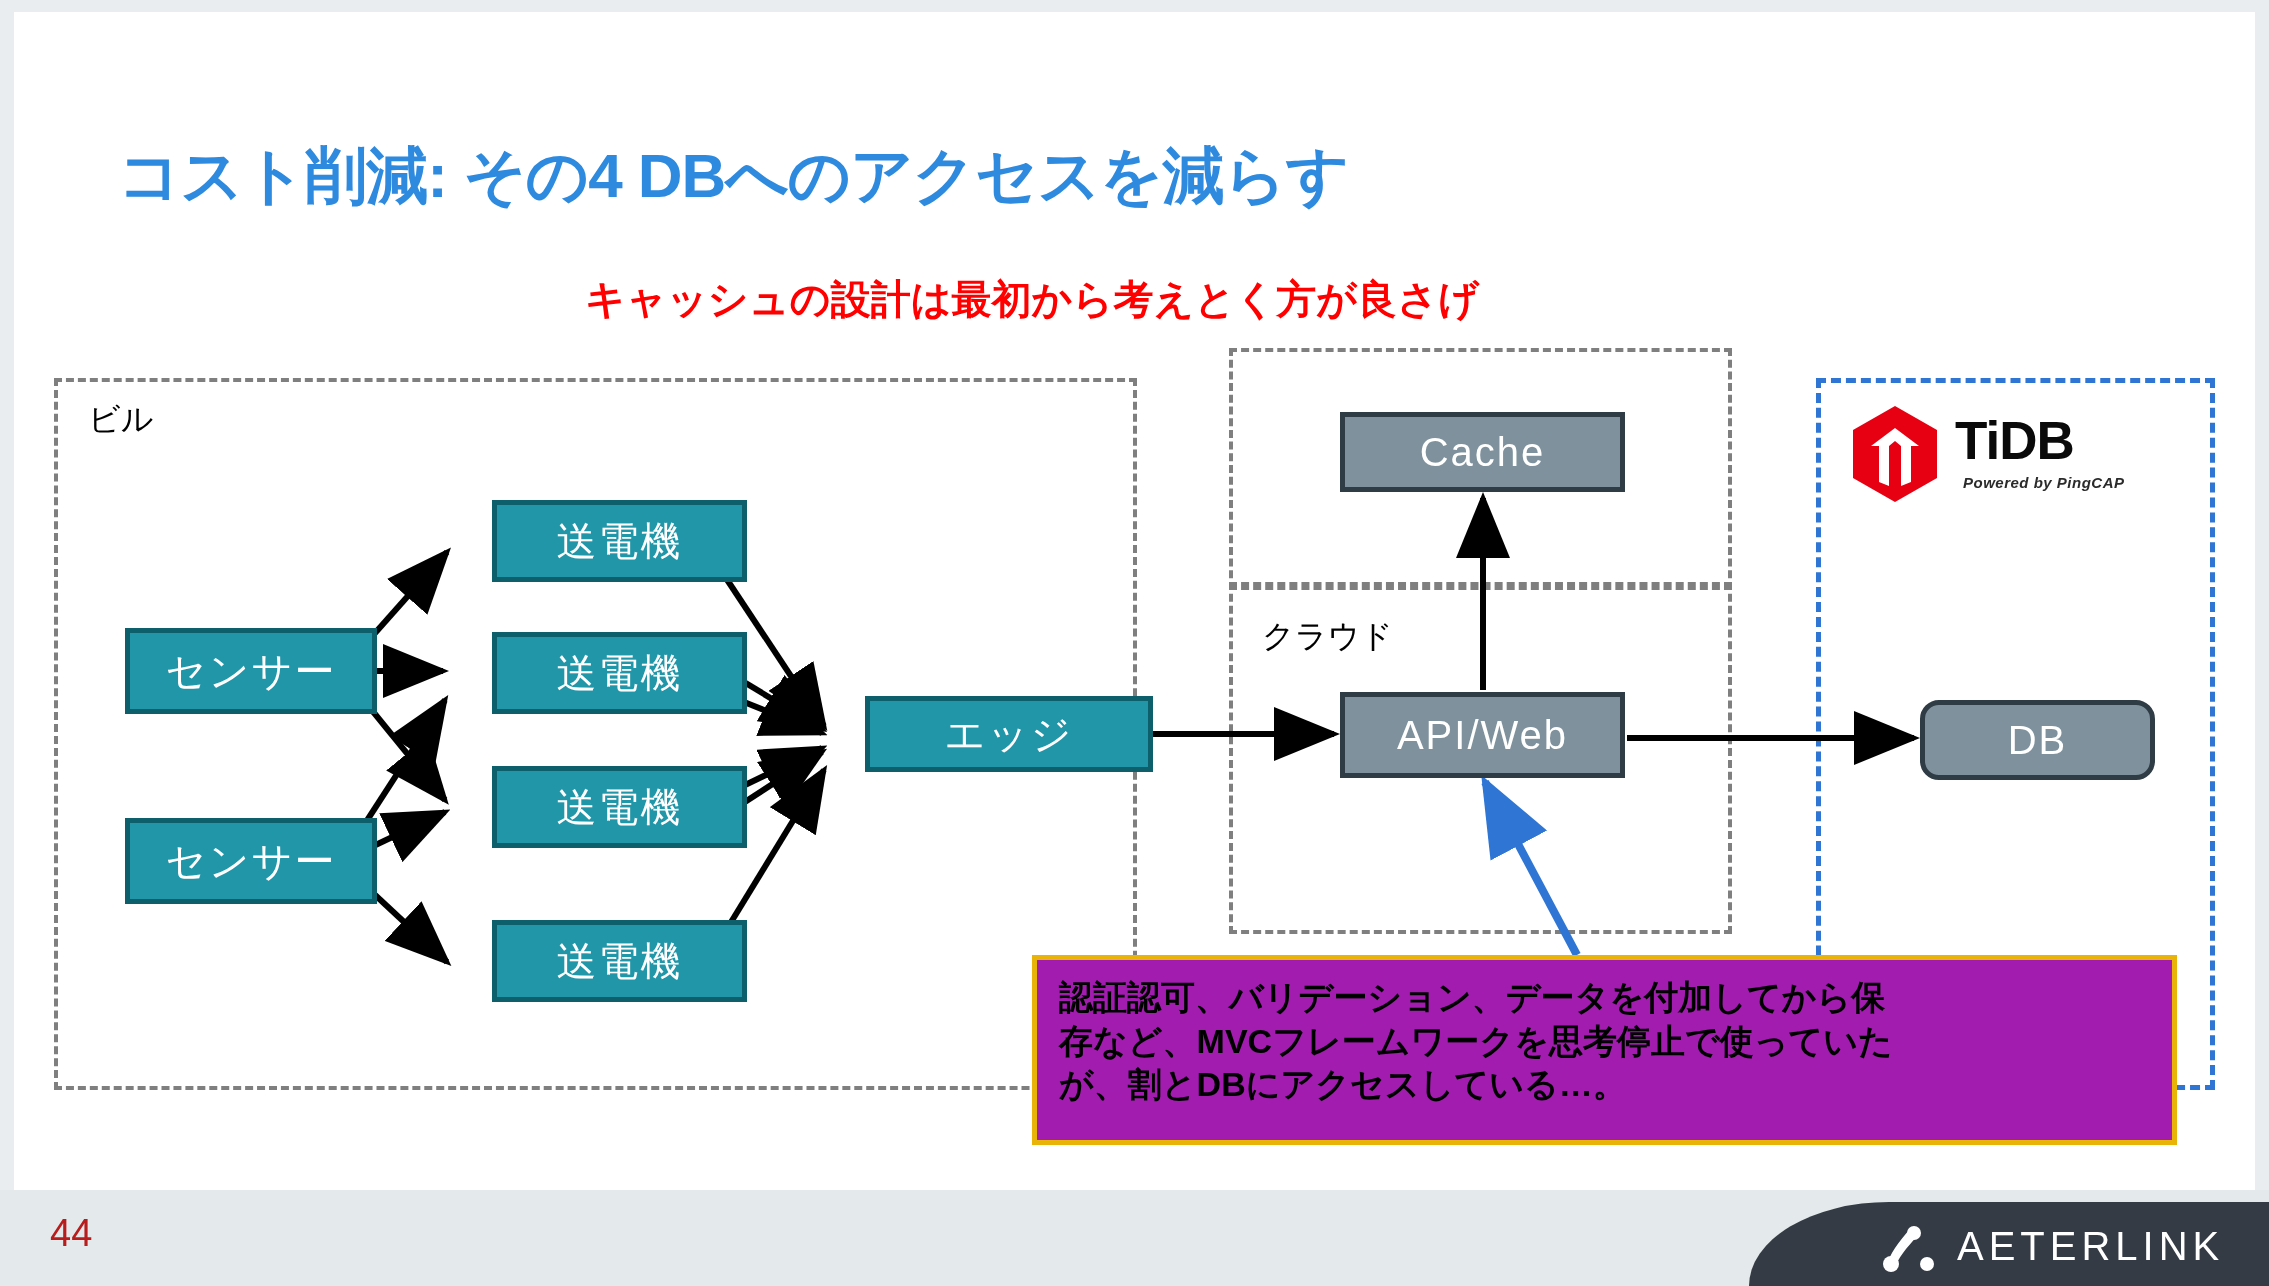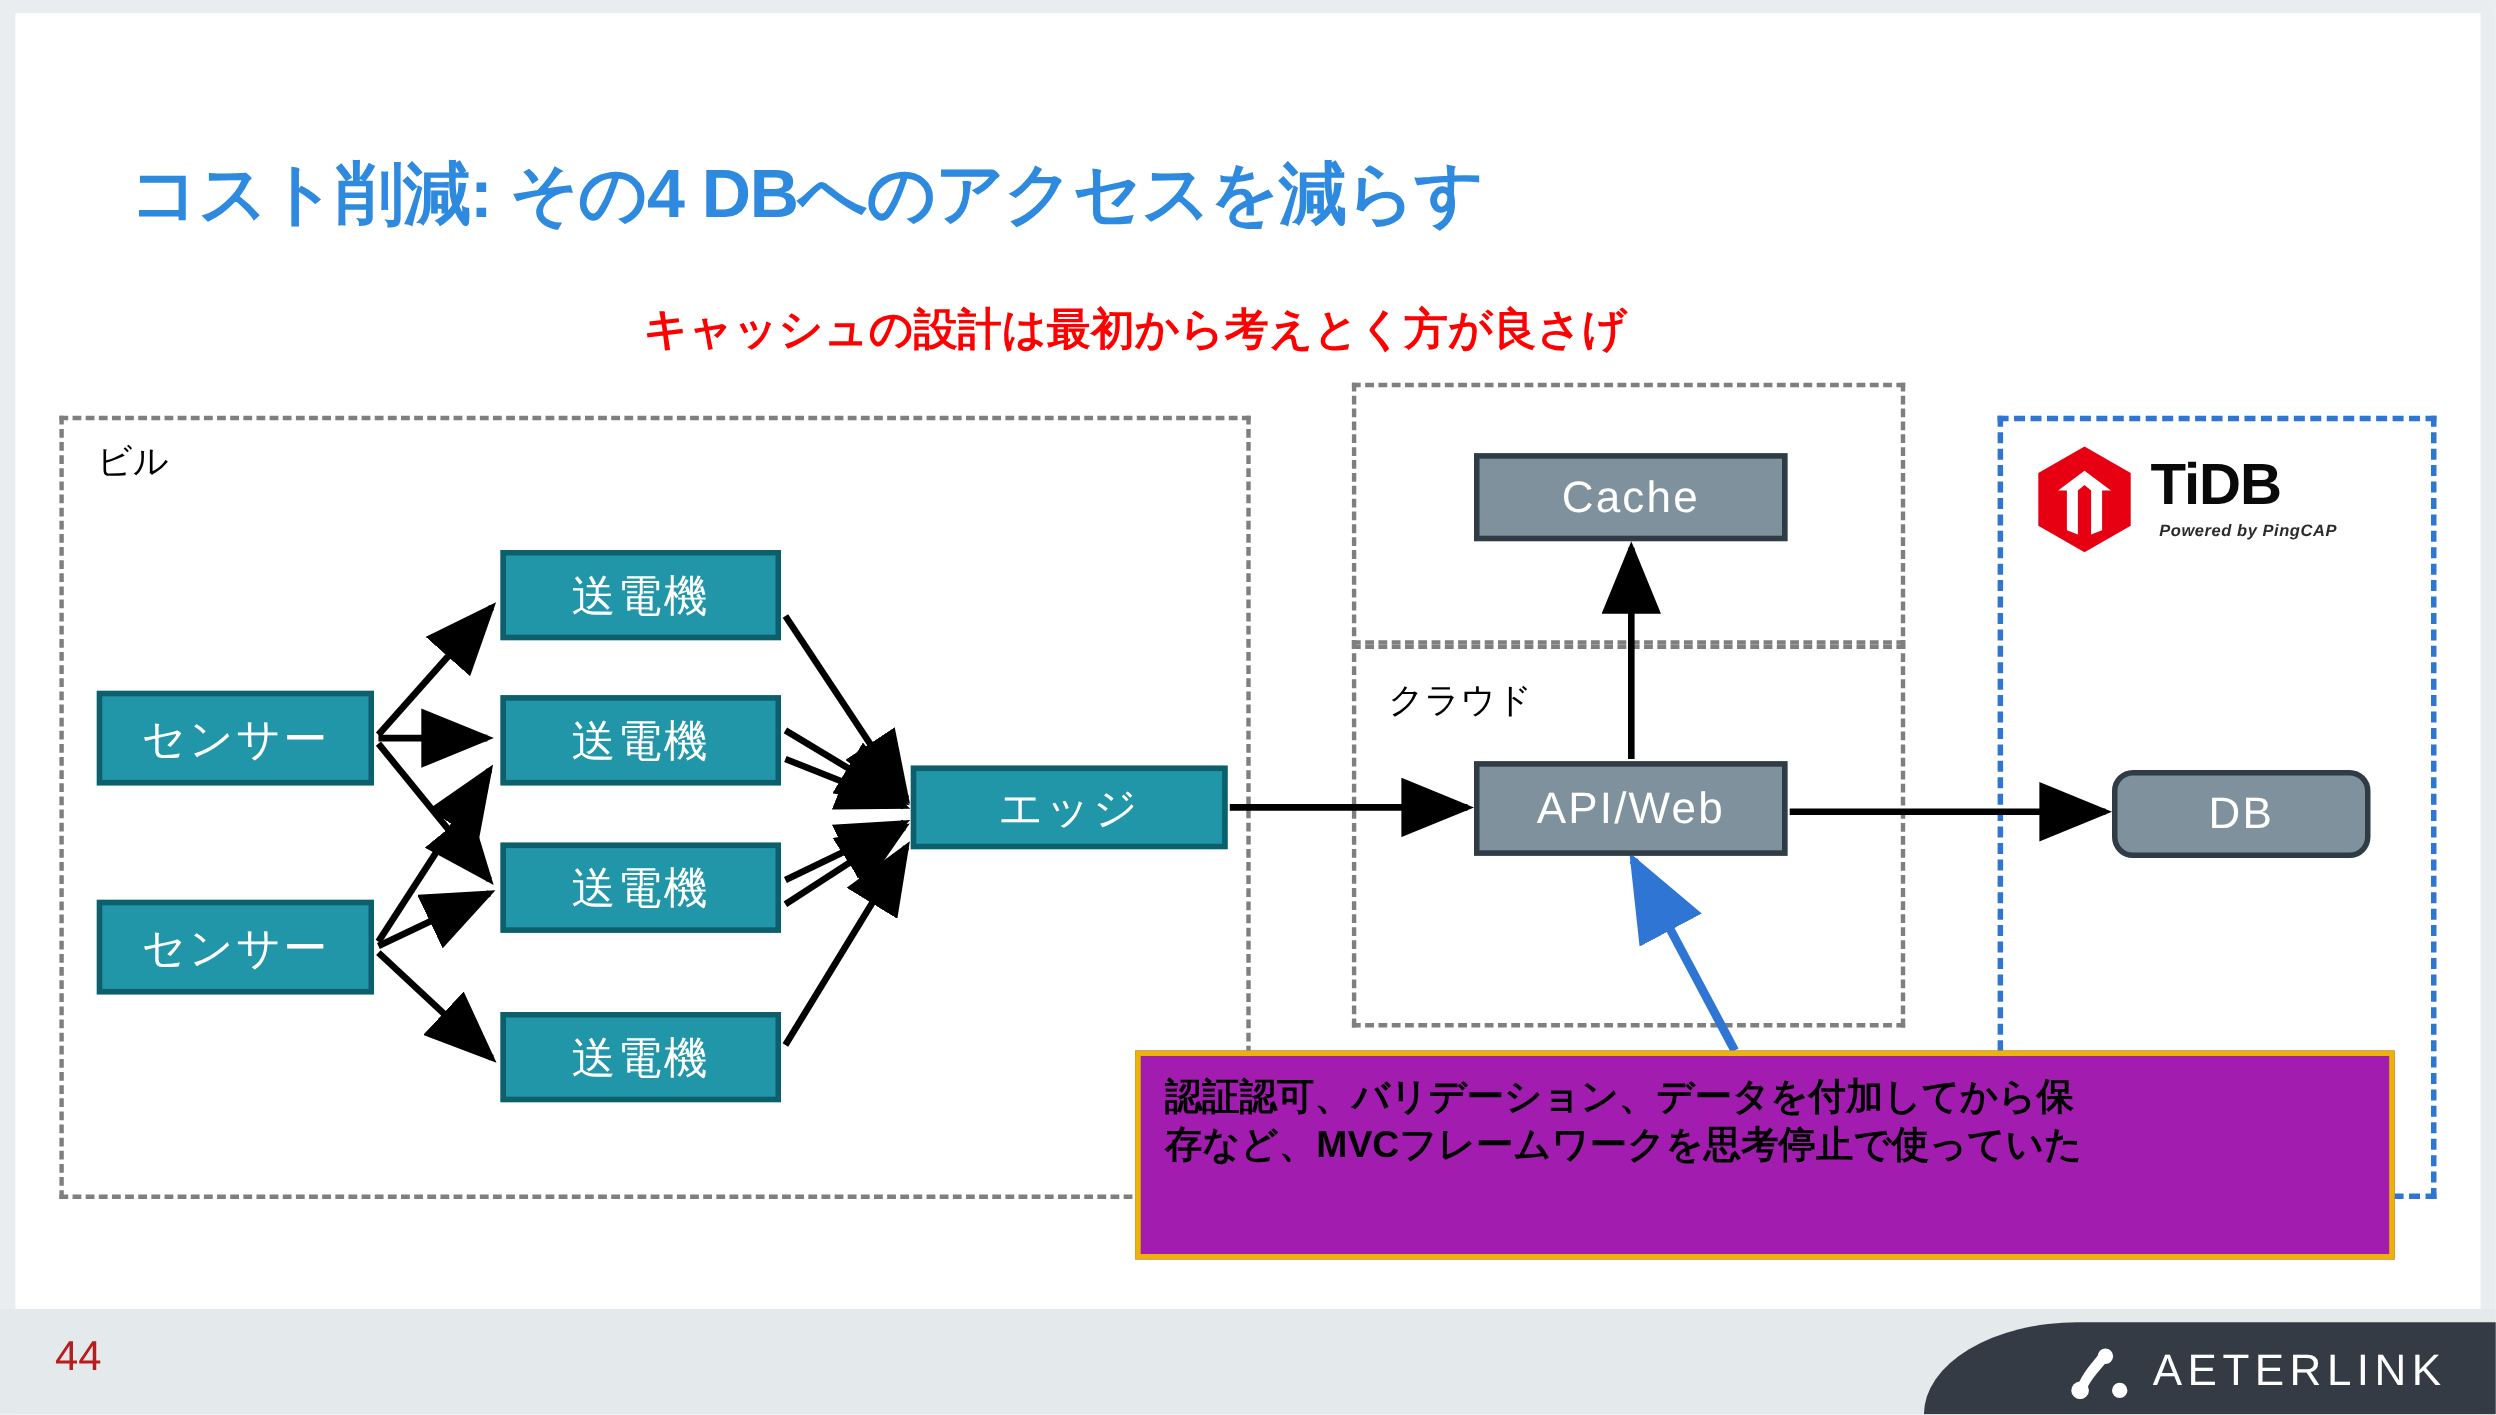--- a/index.html
+++ b/index.html
@@ -80,20 +80,21 @@
     display: flex;
     align-items: center;
     justify-content: center;
     color: #ffffff;
     font-size: 40px;
     letter-spacing: 2px;
   }
   .node-teal {
     background: #2196a8;
     border: 5px solid #0d5f6b;
+    margin-left: 37px;
   }
   .node-slate {
     background: #7e919c;
     border: 5px solid #2f3c45;
   }
 
   #node-sensor-1 { left: 88px;  top: 628px; width: 252px; height: 86px; }
   #node-sensor-2 { left: 88px;  top: 818px; width: 252px; height: 86px; }
   #node-tx-1 { left: 455px; top: 500px; width: 255px; height: 82px; }
   #node-tx-2 { left: 455px; top: 632px; width: 255px; height: 82px; }
@@ -277,20 +278,21 @@
       <polygon points="50,4 92,28 92,76 50,100 8,76 8,28" fill="#e60012"></polygon>
       <path d="M50,26 L74,44 L66,44 L66,80 L56,84 L56,44 L50,39 L44,44 L44,84 L34,80 L34,44 L26,44 Z" fill="#ffffff"></path>
     </svg>
     <div id="tidb-wordmark">TiDB</div>
     <div id="tidb-tagline">Powered by PingCAP</div>
   </div>
 
   <div id="callout">
     <div class="line">認証認可、バリデーション、データを付加してから保</div>
     <div class="line">存など、MVCフレームワークを思考停止で使っていた</div>
+    <div class="line">が、割とDBにアクセスしている…。</div>
   </div>
 
   <div id="footer"></div>
   <div id="page-number">44</div>
   <div id="brand-bar">
     <svg id="brand-mark" viewBox="0 0 62 48">
       <path d="M10 42 C12 30, 22 18, 32 6 L40 12 C30 24, 20 34, 18 45 Z" fill="#ffffff"></path>
       <circle cx="14" cy="40" r="8" fill="#ffffff"></circle>
       <circle cx="37" cy="9" r="7" fill="#ffffff"></circle>
       <circle cx="50" cy="40" r="7" fill="#ffffff"></circle>

